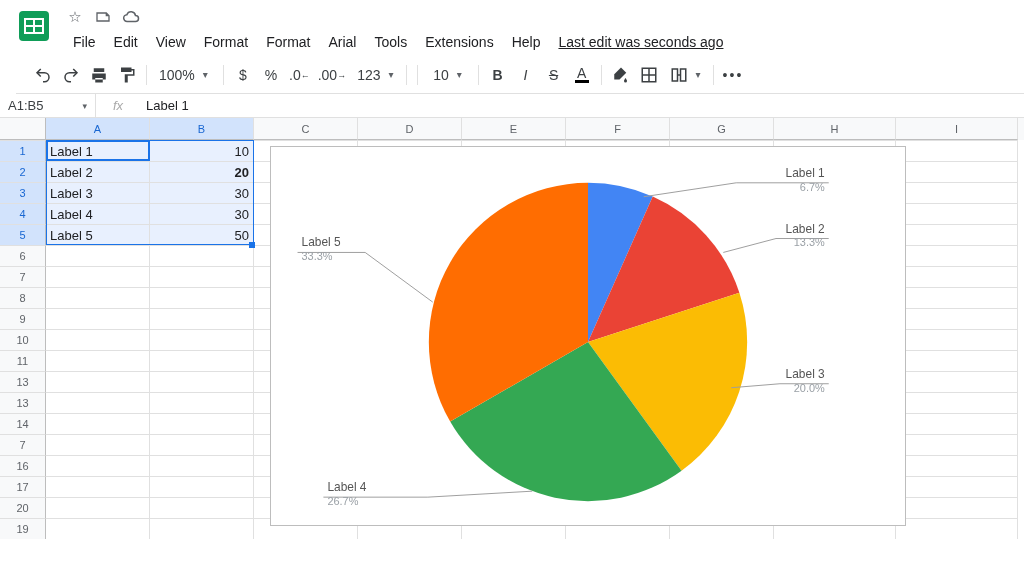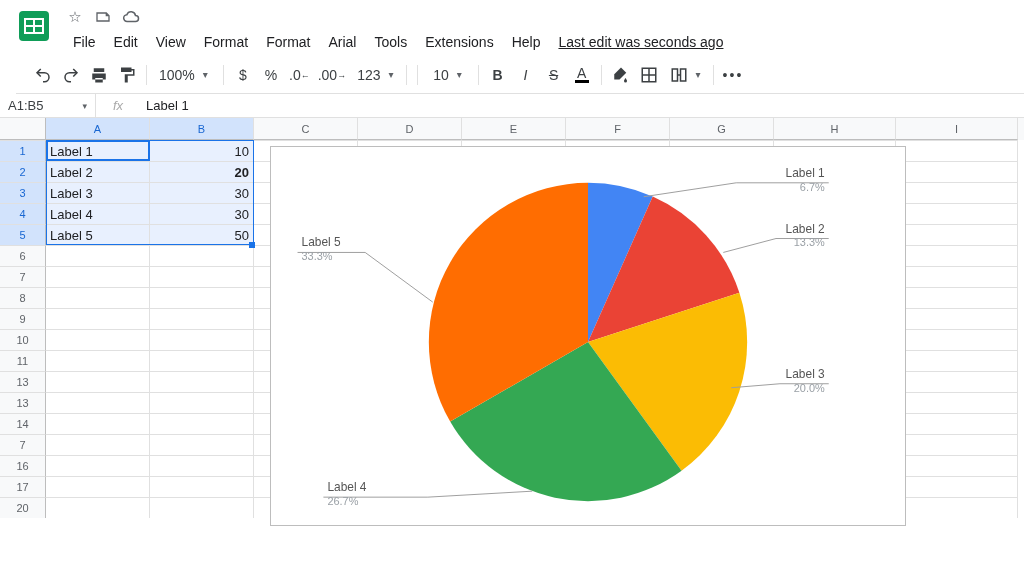--- a/index.html
+++ b/index.html
@@ -412,20 +412,32 @@
         <div class="cell" style="width: 104px;"></div>
         <div class="cell" style="width: 104px;"></div>
         <div class="cell" style="width: 104px;"></div>
         <div class="cell" style="width: 104px;"></div>
         <div class="cell" style="width: 104px;"></div>
         <div class="cell" style="width: 122px;"></div>
         <div class="cell" style="width: 122px;"></div>
       </div>
       <div class="row">
         <div class="rh">20</div>
+        <div class="cell" style="width: 104px;"></div>
+        <div class="cell num" style="width: 104px;"></div>
+        <div class="cell" style="width: 104px;"></div>
+        <div class="cell" style="width: 104px;"></div>
+        <div class="cell" style="width: 104px;"></div>
+        <div class="cell" style="width: 104px;"></div>
+        <div class="cell" style="width: 104px;"></div>
+        <div class="cell" style="width: 122px;"></div>
+        <div class="cell" style="width: 122px;"></div>
+      </div>
+      <div class="row">
+        <div class="rh">19</div>
         <div class="cell" style="width: 104px;"></div>
         <div class="cell num" style="width: 104px;"></div>
         <div class="cell" style="width: 104px;"></div>
         <div class="cell" style="width: 104px;"></div>
         <div class="cell" style="width: 104px;"></div>
         <div class="cell" style="width: 104px;"></div>
         <div class="cell" style="width: 104px;"></div>
         <div class="cell" style="width: 122px;"></div>
         <div class="cell" style="width: 122px;"></div>
       </div>

